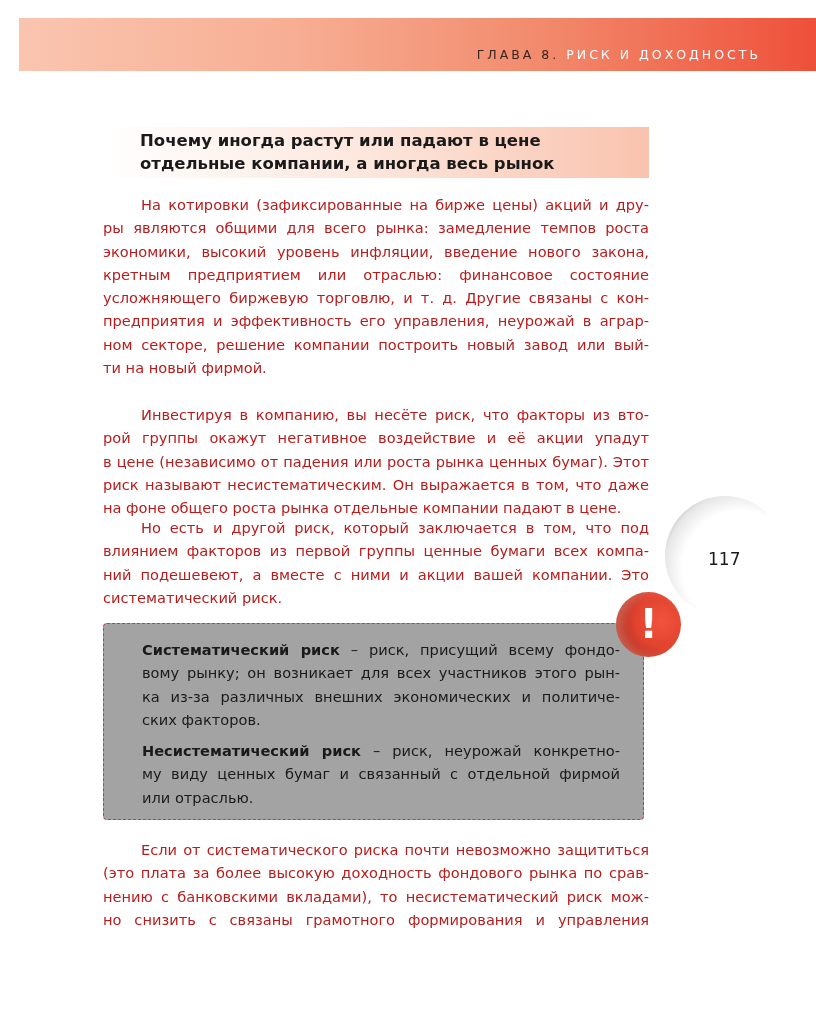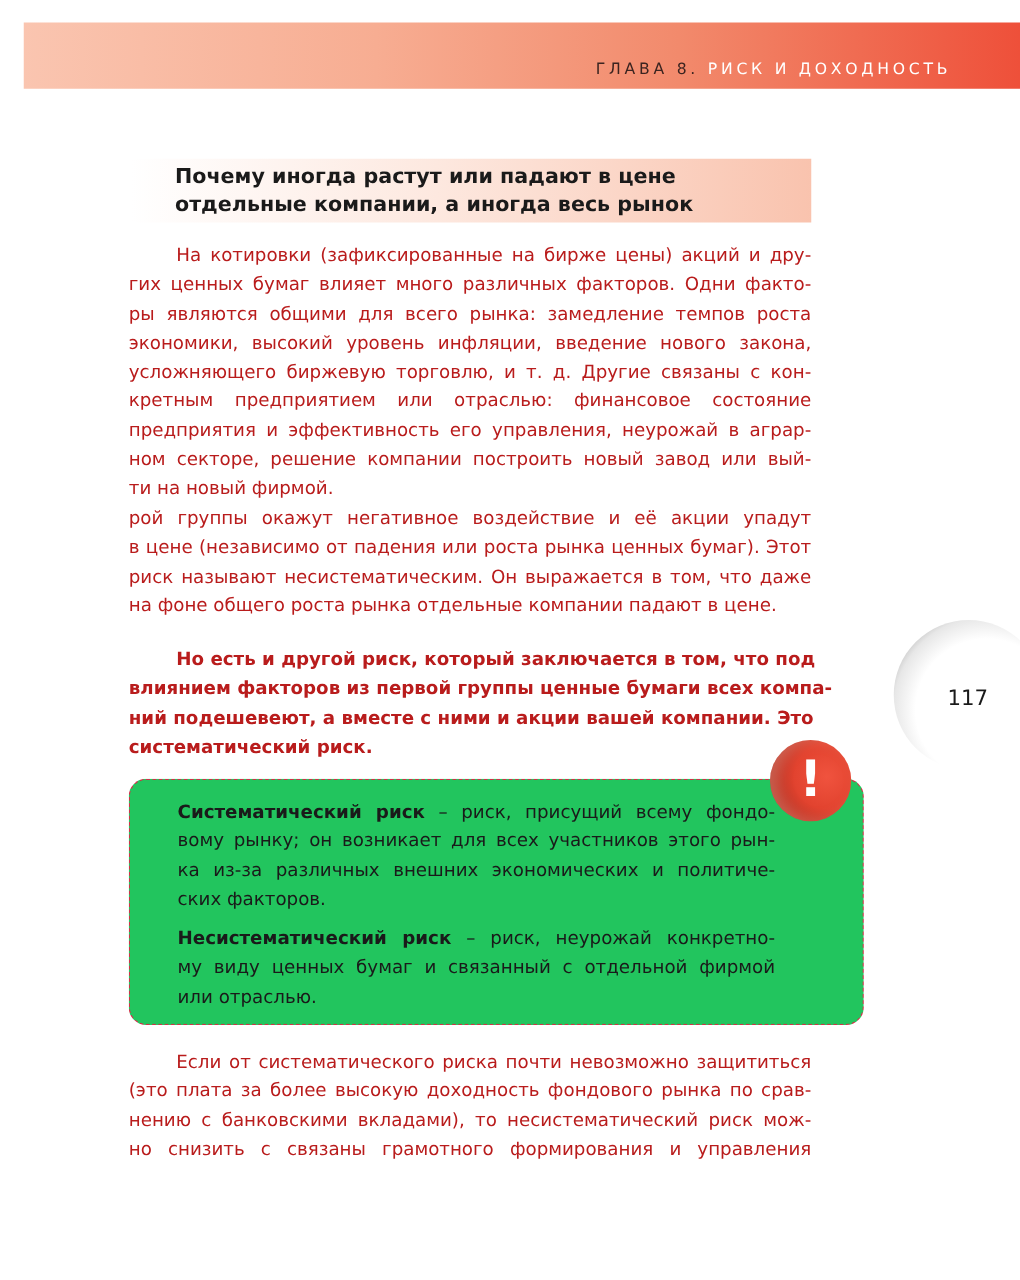--- a/index.html
+++ b/index.html
@@ -76,32 +76,32 @@
       height: 23.3px;
     }
     .line.last {
       text-align-last: left;
     }
     .line.indent {
       padding-left: 38px;
     }
     .para1 { top: 193px; }
     .para2 { top: 403px; }
-    .para3 { top: 516px; font-weight: bold; }
+    .para3 { top: 516px; }
     .para4 { top: 838px; }
 
     .callout {
       position: absolute;
       left: 103px;
       top: 623px;
-      width: 588px;
+      width: 541px;
       height: 197px;
-      background: #22c55e;
+      background: #a3a3a3;
       border: 1.5px dashed #d0334a;
-      border-radius: 14px;
+      border-radius: 4px;
       box-sizing: border-box;
     }
     .callout-inner {
       position: absolute;
       left: 38px;
       top: 14px;
       width: 478px;
       font-family: "DejaVu Sans", sans-serif;
       font-size: 14.6px;
       line-height: 23.3px;
@@ -129,21 +129,21 @@
     .alert-badge .mark {
       color: #ffffff;
       font-family: "DejaVu Sans", sans-serif;
       font-weight: bold;
       font-size: 40px;
       line-height: 1;
       margin-top: -2px;
     }
     .page-number-clip {
       position: absolute;
-      left: 710px;
+      left: 660px;
       top: 490px;
       width: 107px;
       height: 135px;
       overflow: hidden;
     }
     .page-number-circle {
       position: absolute;
       left: 5px;
       top: 6px;
       width: 120px;
@@ -172,31 +172,31 @@
 
 <div class="section-heading">
   <div class="section-heading-text">
     <div>Почему иногда растут или падают в цене</div>
     <div>отдельные компании, а иногда весь рынок</div>
   </div>
 </div>
 
 <div class="body-text para1">
   <span class="line indent">На котировки (зафиксированные на бирже цены) акций и дру-</span>
-  <span class="line">гих ценных бумаг влияет много различных факторов. Одни факто-</span>
   <span class="line">ры являются общими для всего рынка: замедление темпов роста</span>
   <span class="line">экономики, высокий уровень инфляции, введение нового закона,</span>
+  <span class="line">кретным предприятием или отраслью: финансовое состояние</span>
   <span class="line">усложняющего биржевую торговлю, и т. д. Другие связаны с кон-</span>
-  <span class="line">кретным предприятием или отраслью: финансовое состояние</span>
   <span class="line">предприятия и эффективность его управления, неурожай в аграр-</span>
   <span class="line">ном секторе, решение компании построить новый завод или вый-</span>
   <span class="line last">ти на новый фирмой.</span>
 </div>
 
 <div class="body-text para2">
+  <span class="line indent">Инвестируя в компанию, вы несёте риск, что факторы из вто-</span>
   <span class="line">рой группы окажут негативное воздействие и её акции упадут</span>
   <span class="line">в цене (независимо от падения или роста рынка ценных бумаг). Этот</span>
   <span class="line">риск называют несистематическим. Он выражается в том, что даже</span>
   <span class="line last">на фоне общего роста рынка отдельные компании падают в цене.</span>
 </div>
 
 <div class="body-text para3">
   <span class="line indent">Но есть и другой риск, который заключается в том, что под</span>
   <span class="line">влиянием факторов из первой группы ценные бумаги всех компа-</span>
   <span class="line">ний подешевеют, а вместе с ними и акции вашей компании. Это</span>

